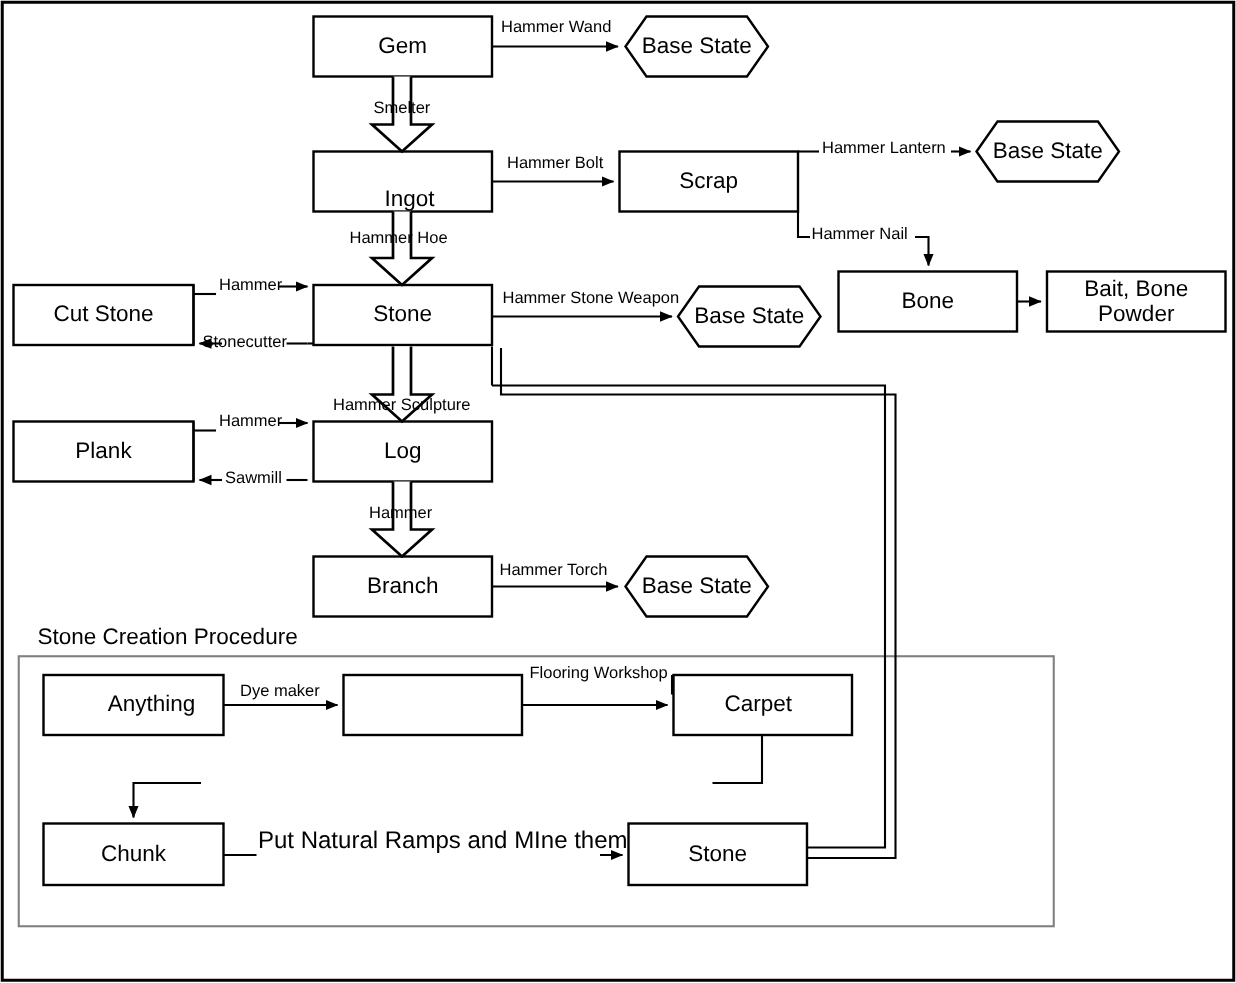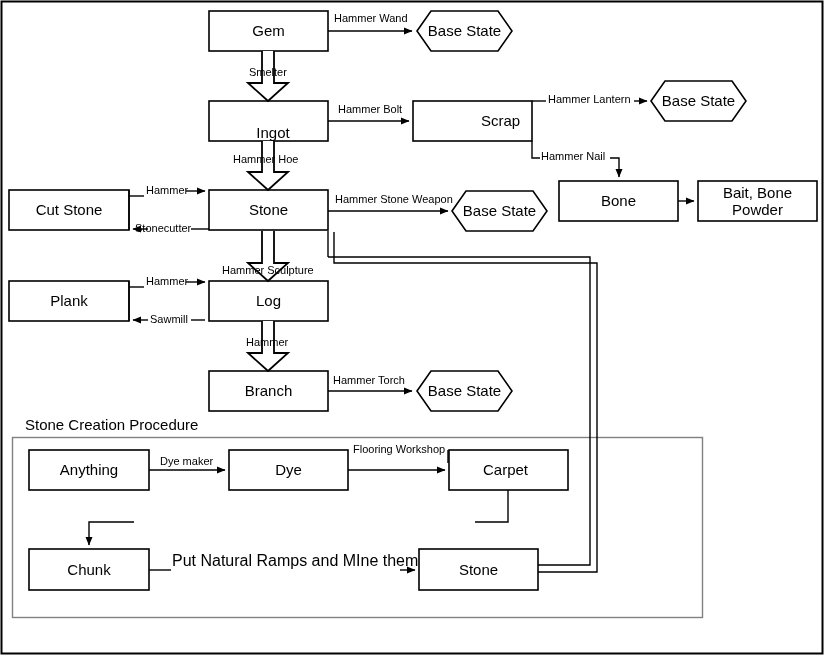--- a/index.html
+++ b/index.html
@@ -116,36 +116,35 @@
 
     <path d="M508,490 L508,522 L475,522" fill="none" stroke="#000" stroke-width="1.4"></path>
     <path d="M134,522 L89,522 L89,545" fill="none" stroke="#000" stroke-width="1.4" marker-end="url(#arw)"></path>
 
     <path d="M149,570 L171,570" fill="none" stroke="#000" stroke-width="1.4"></path>
     <path d="M400,570 L415,570" fill="none" stroke="#000" stroke-width="1.4" marker-end="url(#arw)"></path>
   </svg>
 
   <div class="lbl node-label" style="left:209px;top:11px;width:119px;height:40px;border-radius:16px;">Gem</div>
   <div class="lbl node-label" style="left:209px;top:101px;width:128px;height:40px;margin-top:12px;">Ingot</div>
-  <div class="lbl node-label" style="left:413px;top:101px;width:119px;height:40px;margin-left:28px;">Scrap</div>
+  <div class="lbl node-label" style="left:413px;top:101px;width:119px;height:40px;">Scrap</div>
   <div class="lbl node-label" style="left:9px;top:190px;width:120px;height:40px;">Cut Stone</div>
   <div class="lbl node-label" style="left:209px;top:190px;width:119px;height:40px;">Stone</div>
   <div class="lbl node-label" style="left:9px;top:281px;width:120px;height:40px;">Plank</div>
   <div class="lbl node-label" style="left:209px;top:281px;width:119px;height:40px;">Log</div>
   <div class="lbl node-label" style="left:209px;top:371px;width:119px;height:40px;">Branch</div>
   <div class="lbl node-label" style="left:559px;top:181px;width:119px;height:40px;">Bone</div>
   <div class="lbl node-label" style="left: 698px; top: 181px; width: 119px; height: 40px; display: flex; flex-direction: column;">Bait, Bone<br>Powder</div>
 
   <div class="lbl node-label" style="left:417px;top:11px;width:95px;height:40px;">Base State</div>
   <div class="lbl node-label" style="left:651px;top:81px;width:95px;height:40px;">Base State</div>
   <div class="lbl node-label" style="left:452px;top:191px;width:95px;height:40px;">Base State</div>
   <div class="lbl node-label" style="left:417px;top:371px;width:95px;height:40px;">Base State</div>
 
-  <div class="lbl node-label" style="left:29px;top:450px;width:120px;height:40px;">Anything</div>
-  <div class="lbl node-label" style="left:229px;top:450px;width:119px;height:40px;">Dye</div>
+  <div class="lbl node-label" style="left:29px;top:450px;width:120px;height:40px;padding-left:12px;">Anything</div>
   <div class="lbl node-label" style="left:449px;top:450px;width:113px;height:40px;">Carpet</div>
   <div class="lbl node-label" style="left:29px;top:549px;width:120px;height:41px;">Chunk</div>
   <div class="lbl node-label" style="left:419px;top:549px;width:119px;height:41px;">Stone</div>
 
   <div class="lbl group-title" style="left:25px;top:416px;">Stone Creation Procedure</div>
 
   <div class="lbl edge-label" style="left:334px;top:12px;">Hammer Wand</div>
   <div class="lbl edge-label" style="left:249px;top:66px;">Smelter</div>
   <div class="lbl edge-label" style="left:338px;top:103px;">Hammer Bolt</div>
   <div class="lbl edge-label" style="left:548px;top:93px;">Hammer Lantern</div>

